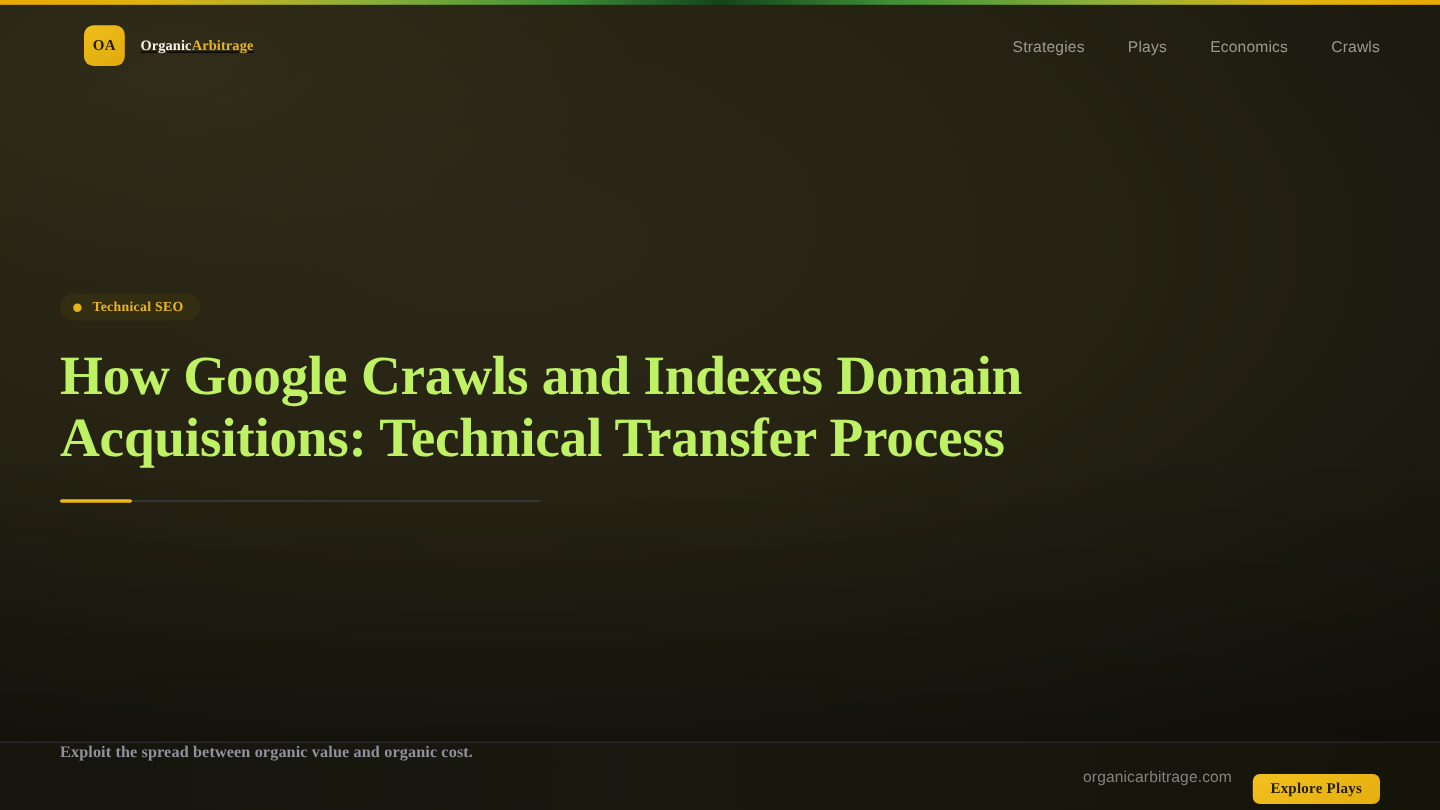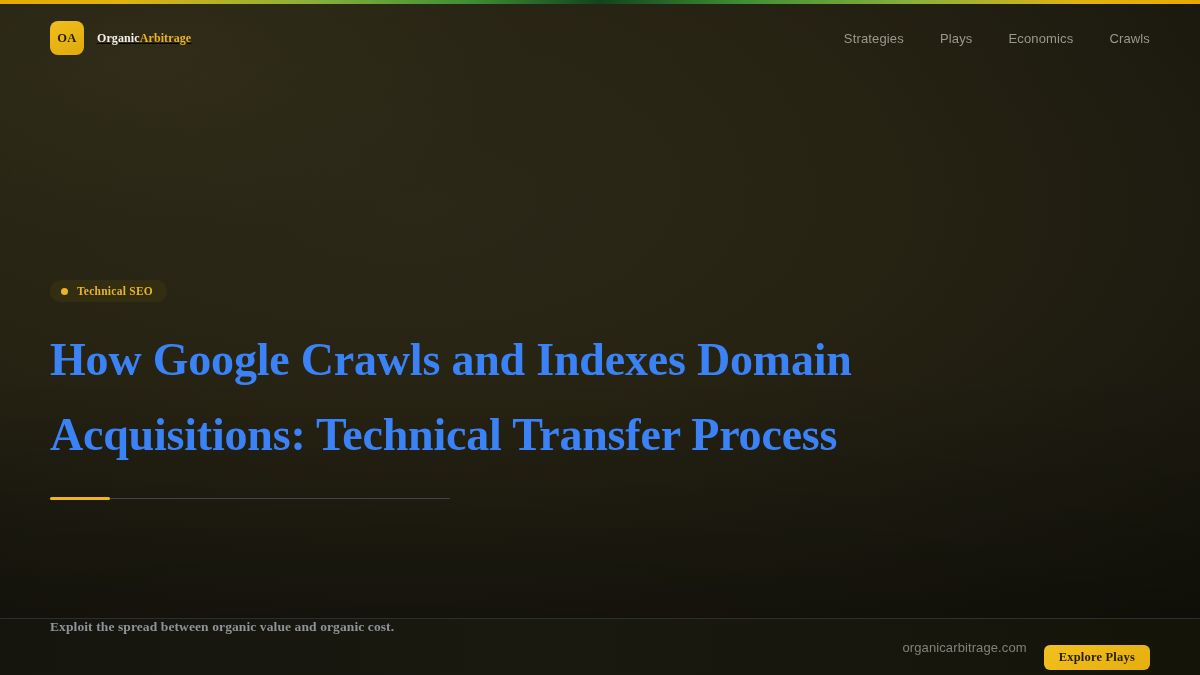--- a/index.html
+++ b/index.html
@@ -87,20 +87,21 @@
     border-radius: 8px;
     background: linear-gradient(150deg, #f0bf1c 0%, #e0a90c 100%);
     display: flex;
     align-items: center;
     justify-content: center;
     color: #241d04;
     font-family: "Liberation Serif", serif;
     font-weight: bold;
     font-size: 12.5px;
     letter-spacing: 0.4px;
+    margin-left: 20px;
   }
   .brand-word {
     font-family: "Liberation Serif", serif;
     font-weight: bold;
     font-size: 12px;
     letter-spacing: 0.1px;
     white-space: nowrap;
     text-decoration: underline;
   }
   .brand-word .w1 { color: #f3f1e8; }
@@ -128,21 +129,20 @@
   }
   .badge {
     display: inline-flex;
     align-items: center;
     gap: 9px;
     height: 22px;
     padding: 0 14px 0 11px;
     border-radius: 999px;
     background: #332d12;
     box-sizing: border-box;
-    margin-top: 35px;
   }
   .badge-dot {
     width: 7px;
     height: 7px;
     border-radius: 50%;
     background: #e9b51f;
     flex: 0 0 auto;
   }
   .badge-label {
     font-family: "Liberation Serif", serif;
@@ -152,22 +152,22 @@
     letter-spacing: 0.25px;
     white-space: nowrap;
   }
 
   .headline {
     margin: 20px 0 0 0;
     width: 860px;
     font-family: "Liberation Serif", serif;
     font-weight: bold;
     font-size: 46px;
-    line-height: 75px;
-    color: #3b82f6;
+    line-height: 52px;
+    color: #bef264;
     letter-spacing: -0.2px;
   }
 
   .rule {
     position: relative;
     margin-top: 25px;
     width: 400px;
     height: 3px;
   }
   .rule .rule-track {

